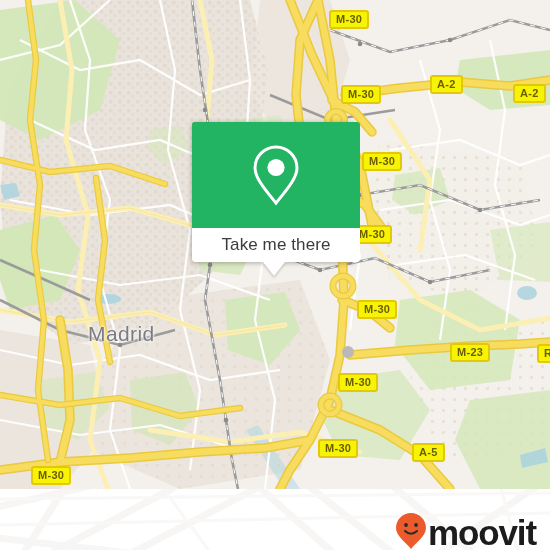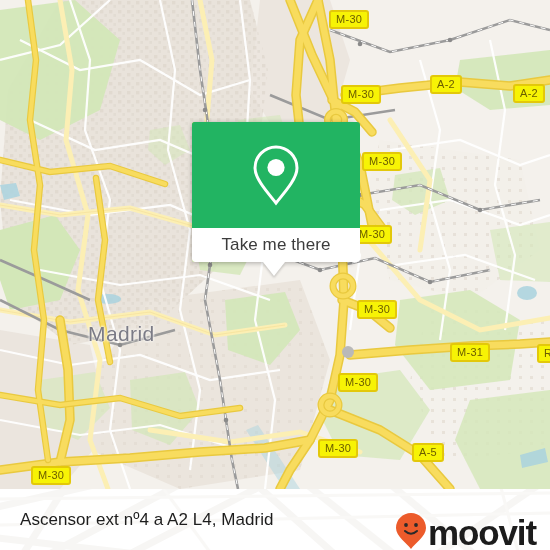--- a/index.html
+++ b/index.html
@@ -19,21 +19,21 @@
   .map-svg{ position:absolute; left:0; top:0; }
 
   
   .shield{
     position:absolute;
     background:#f7f305;
     border:2px solid #e3c80a;
     border-radius:3px;
     color:#6b5d00;
     font-size:11px;
-    font-weight:normal;
+    font-weight:bold;
     letter-spacing:.3px;
     padding:1px 5px 2px 5px;
     line-height:12px;
     white-space:nowrap;
     font-family:"Liberation Sans", sans-serif;
   }
 
   
   #city-label{
     position:absolute;
@@ -317,21 +317,21 @@
   </svg>
 
   <div id="shield-layer">
       <div class="shield" style="left: 329px; top: 10px;">M-30</div>
       <div class="shield" style="left: 341px; top: 85px;">M-30</div>
       <div class="shield" style="left: 430px; top: 75px;">A-2</div>
       <div class="shield" style="left: 513px; top: 84px;">A-2</div>
       <div class="shield" style="left: 362px; top: 152px;">M-30</div>
       <div class="shield" style="left: 352px; top: 225px;">M-30</div>
       <div class="shield" style="left: 357px; top: 300px;">M-30</div>
-      <div class="shield" style="left: 450px; top: 343px;">M-31</div>
+      <div class="shield" style="left: 450px; top: 343px;">M-23</div>
       <div class="shield" style="left: 537px; top: 344px;">R</div>
       <div class="shield" style="left: 338px; top: 373px;">M-30</div>
       <div class="shield" style="left: 318px; top: 439px;">M-30</div>
       <div class="shield" style="left: 412px; top: 443px;">A-5</div>
       <div class="shield" style="left: 31px; top: 466px;">M-30</div>
     </div>
 
   <div id="city-label">Madrid</div>
 
   <div id="osm-attribution">© OpenStreetMap contributors</div>
@@ -363,21 +363,20 @@
       <path d="M430 70 L540 -5"></path>
     </g>
     <g stroke="#f4f2ee" stroke-width="3" fill="none">
       <path d="M0 36 L550 24"></path>
       <path d="M0 10 L550 4"></path>
       <path d="M160 -5 L215 70"></path>
       <path d="M500 -5 L520 70"></path>
     </g>
   </svg>
 
-  <div id="footer-caption">Ascensor ext nº4 a A2 L4, Madrid</div>
 
   <div id="moovit-logo">
     <svg width="32" height="38" viewBox="0 0 32 38">
       <path d="M16 1 C7.7 1 1 7.7 1 16 C1 24.5 12 31 16 37 C20 31 31 24.5 31 16 C31 7.7 24.3 1 16 1 Z" fill="#ec5b2b"></path>
       <circle cx="11" cy="13" r="1.9" fill="#2a2a2a"></circle>
       <circle cx="21" cy="13" r="1.9" fill="#2a2a2a"></circle>
       <path d="M10 19 Q16 24.5 22 19" fill="none" stroke="#2a2a2a" stroke-width="2" stroke-linecap="round"></path>
     </svg>
     <span id="moovit-wordmark">moovit</span>
   </div>

